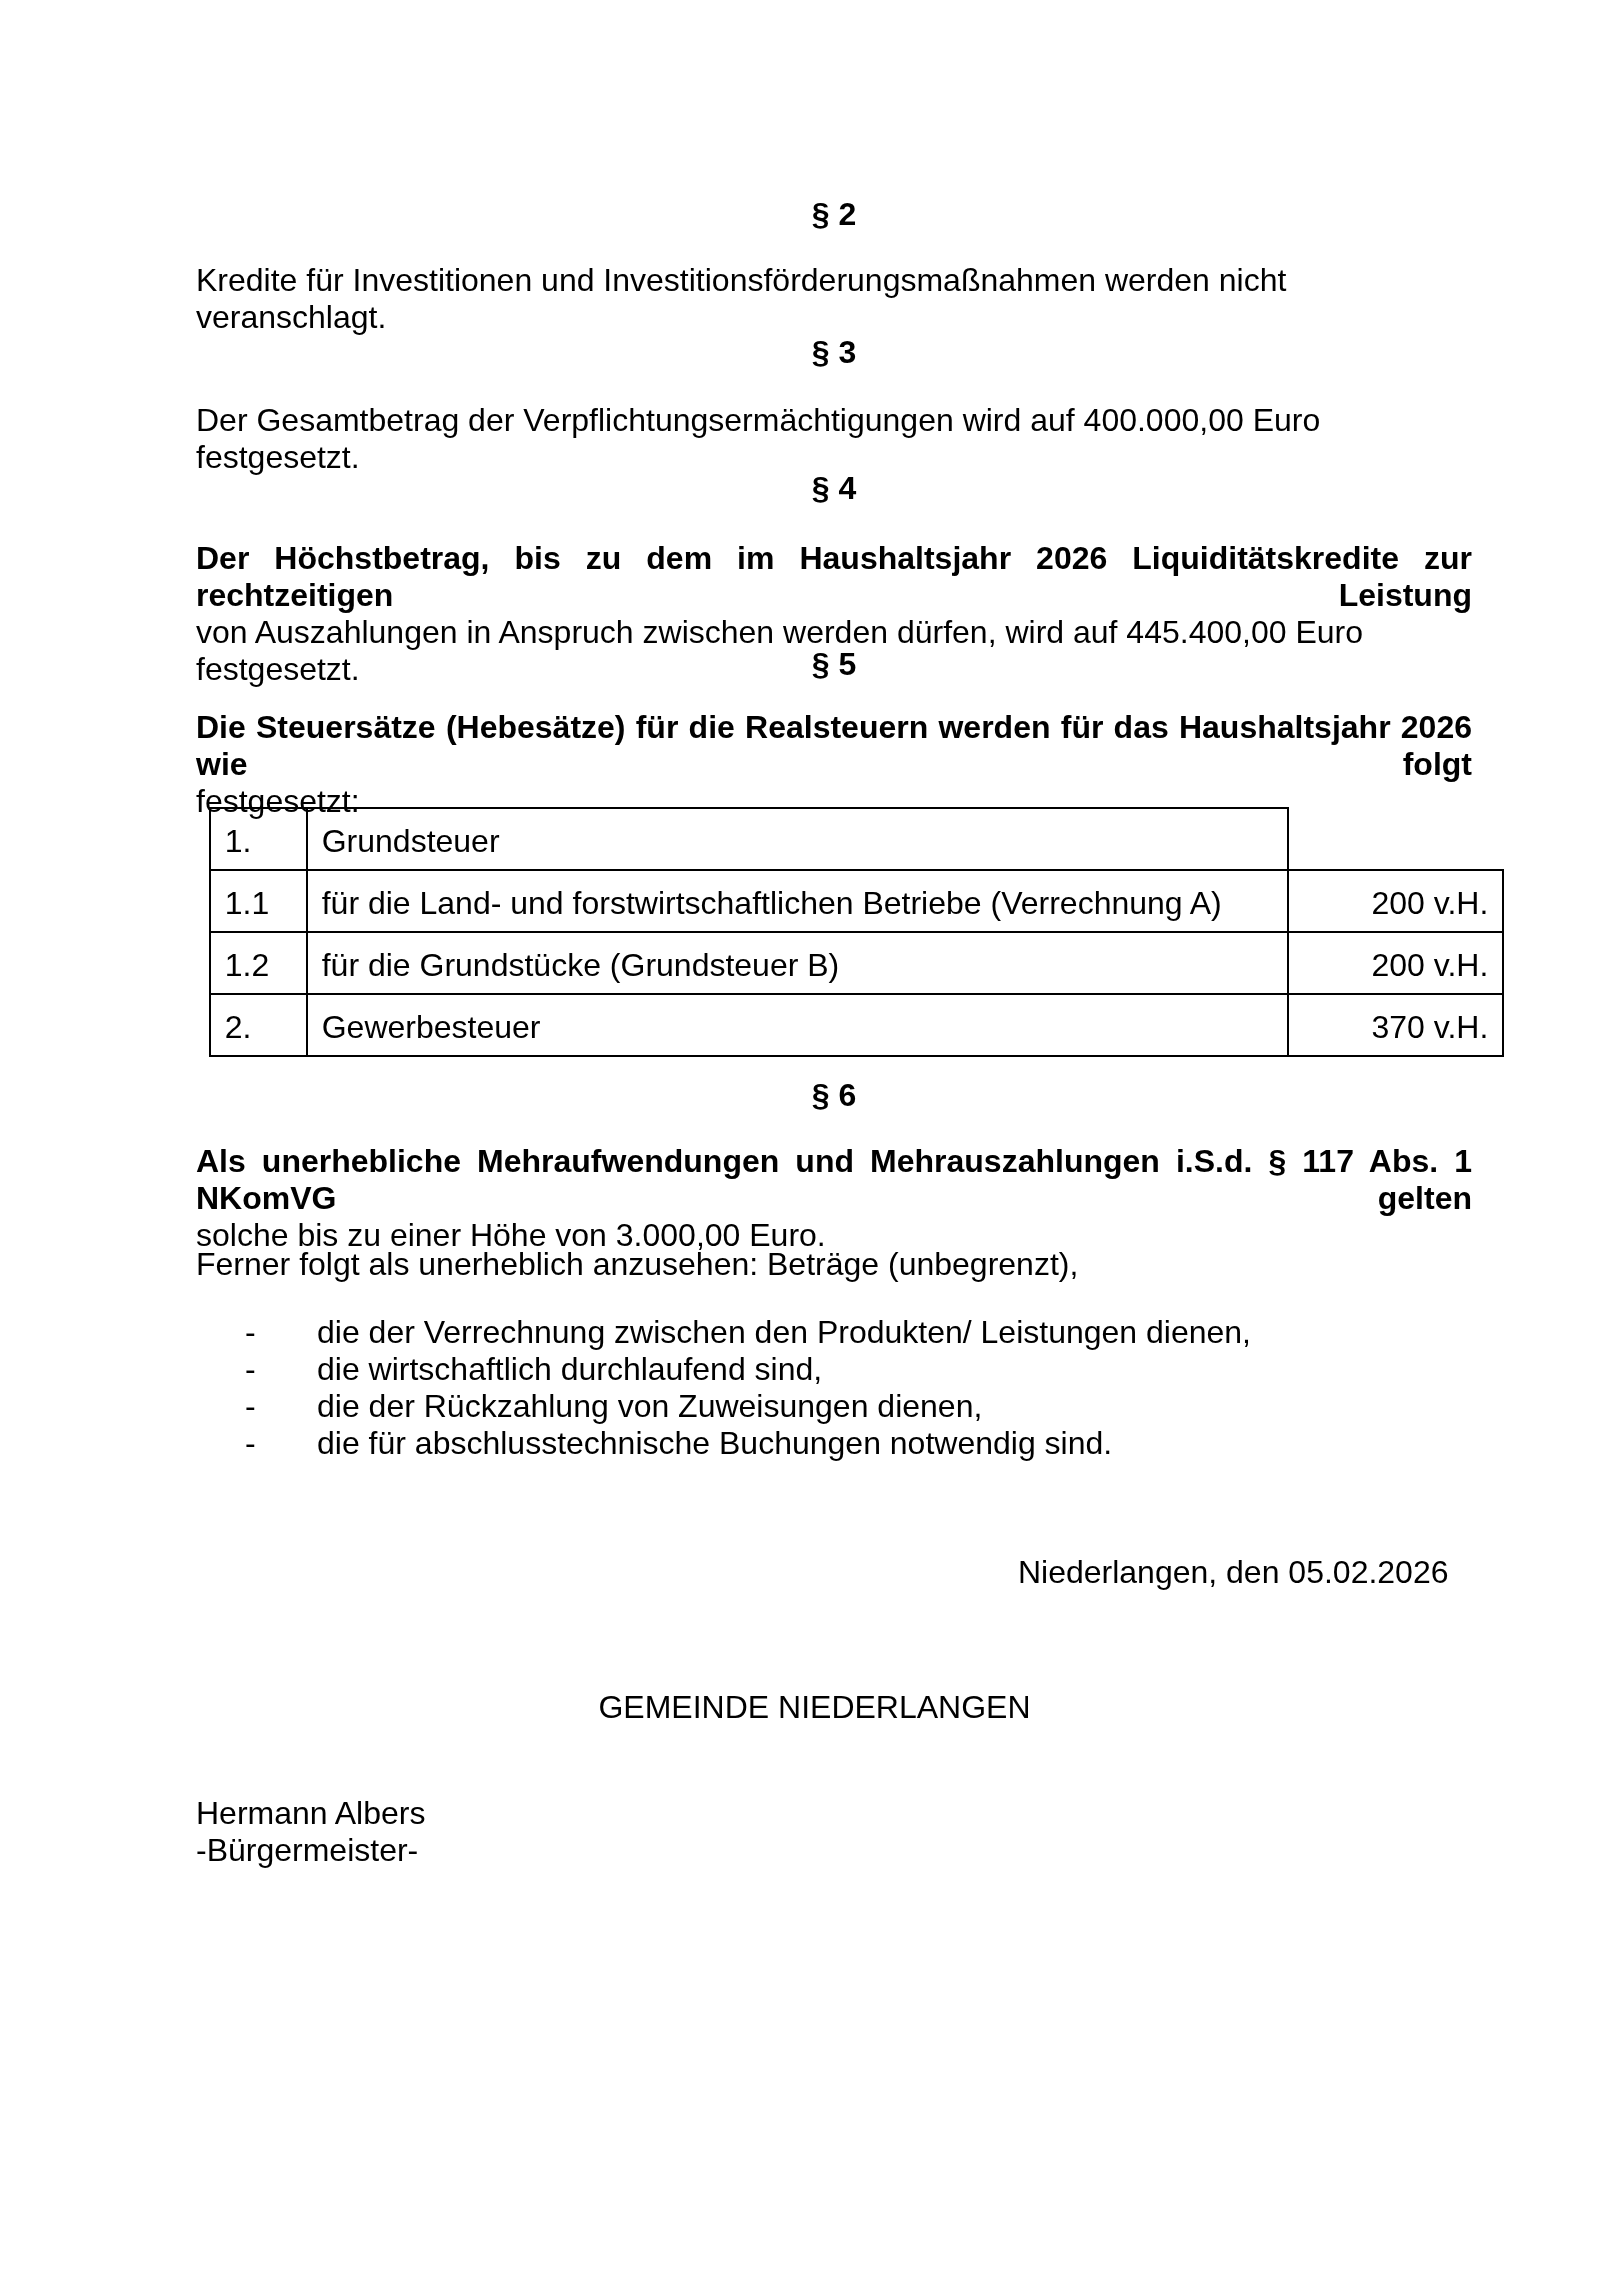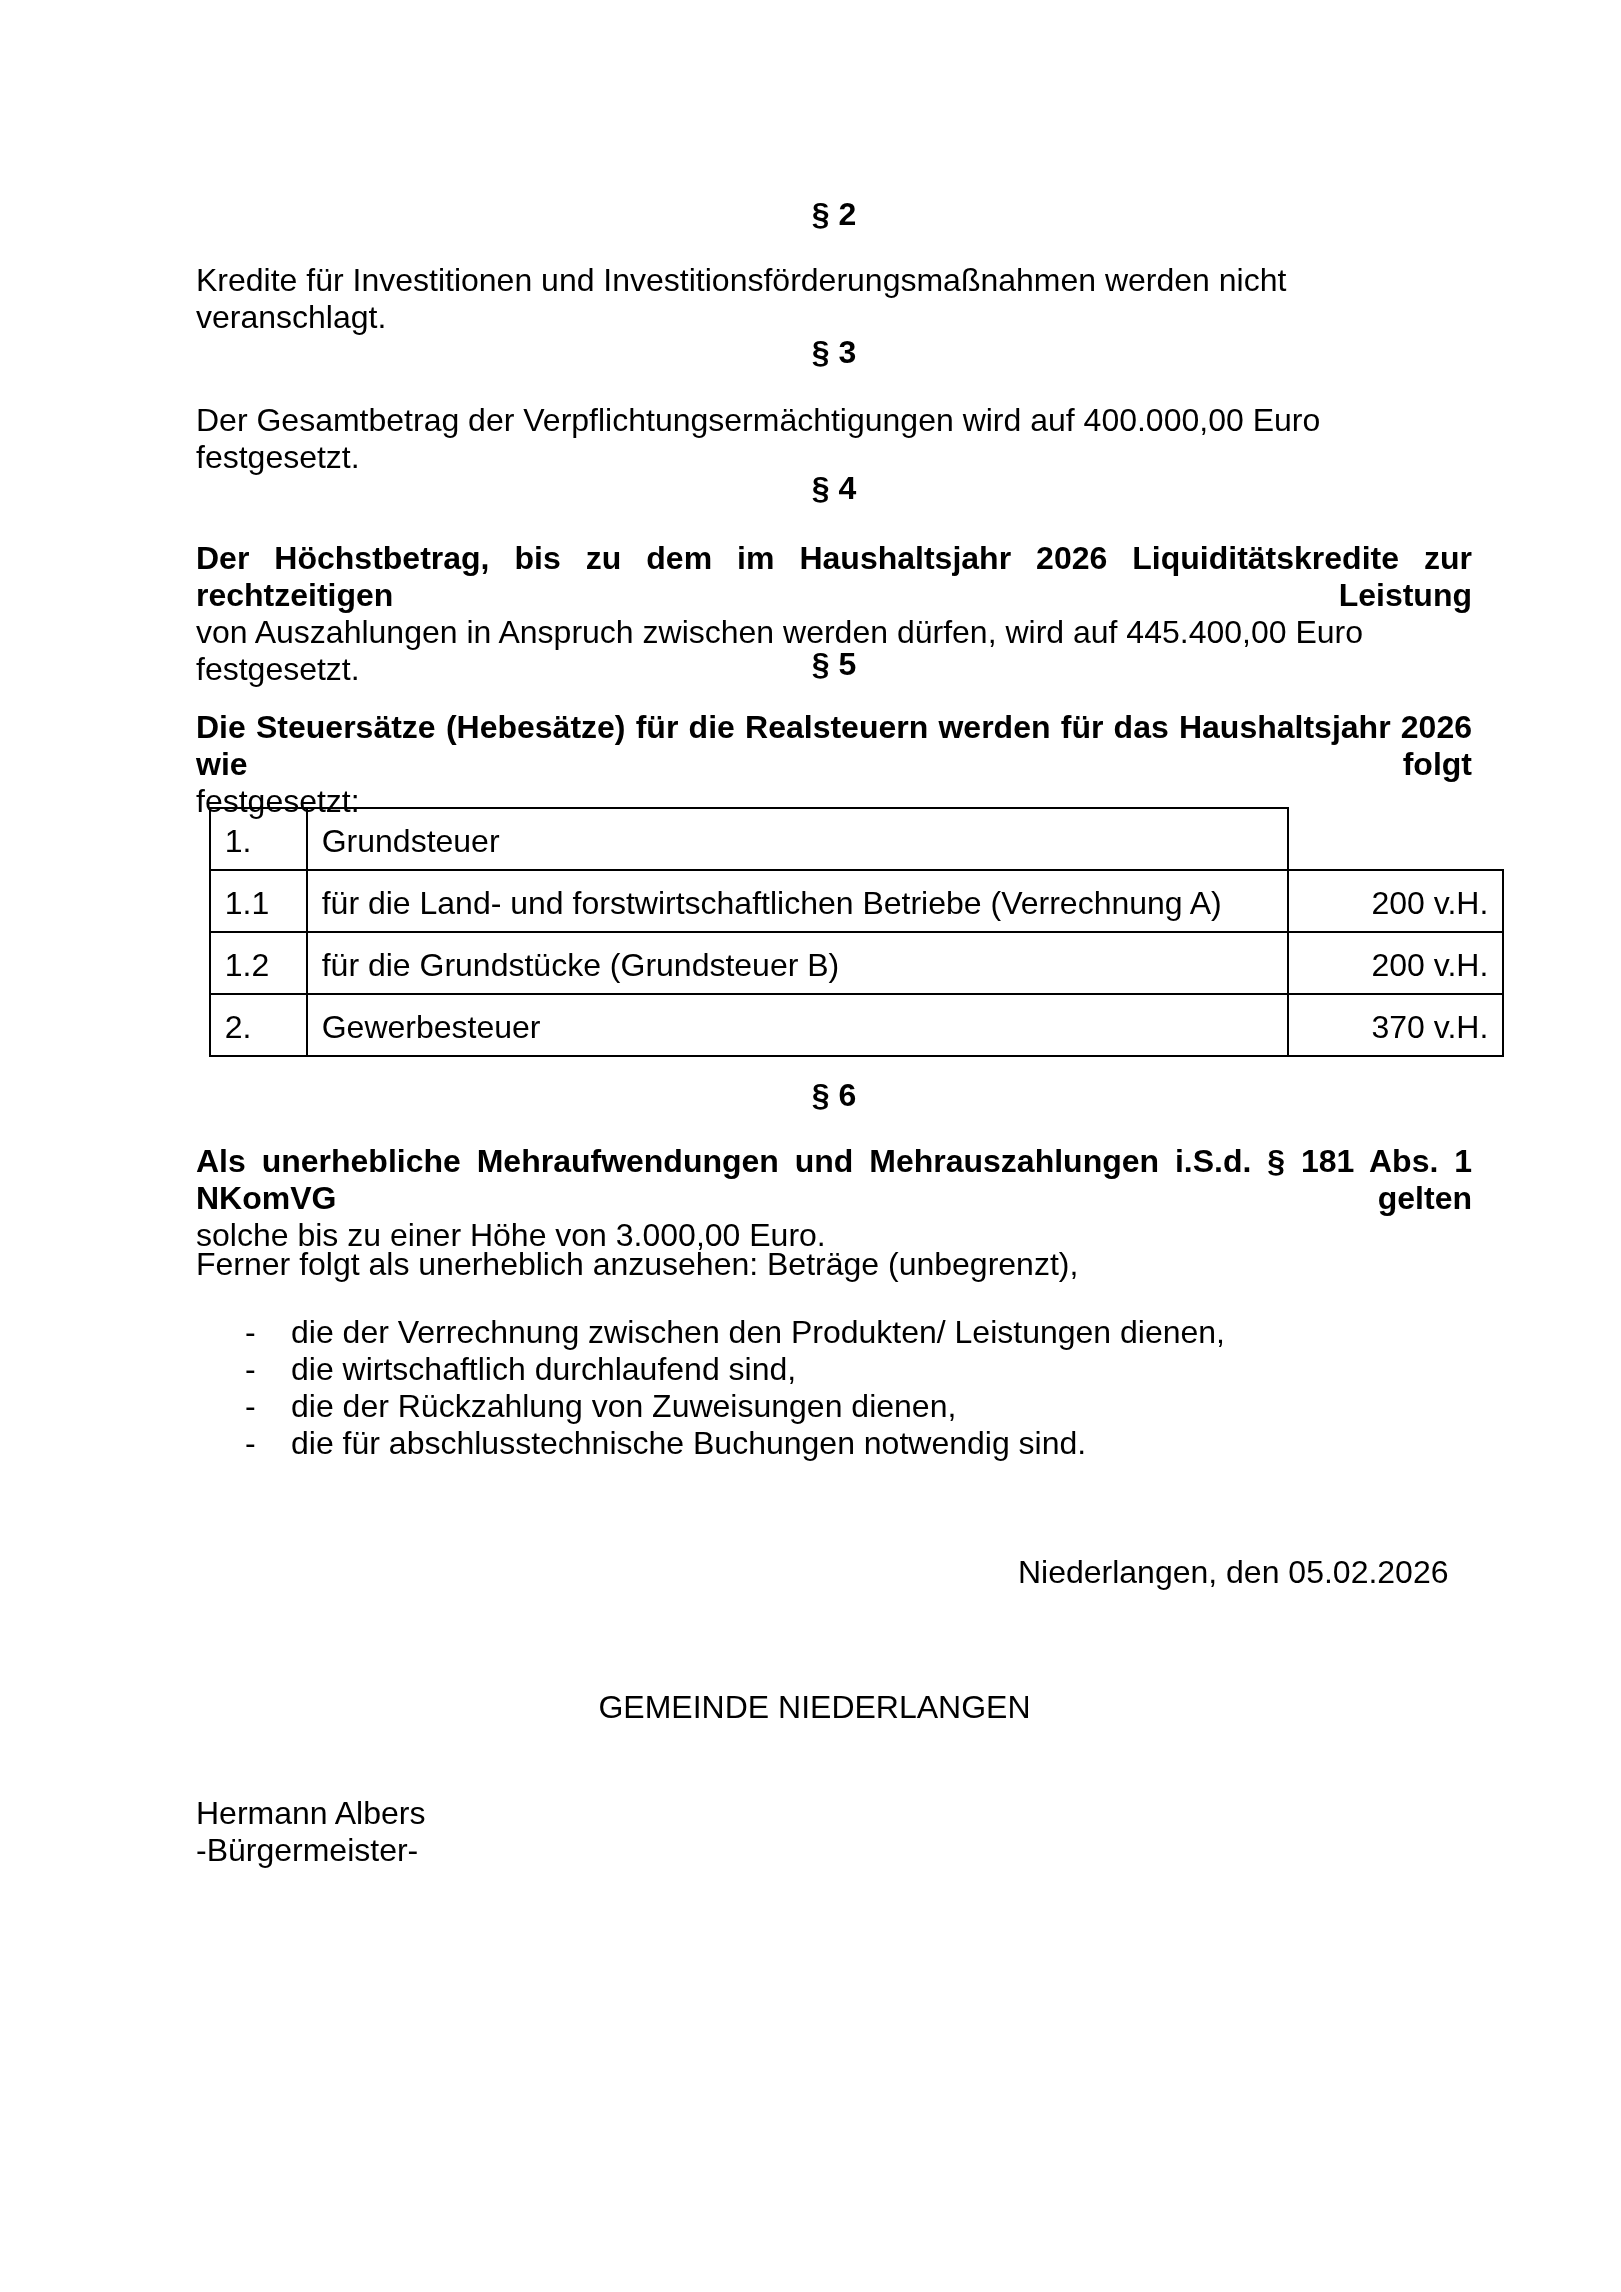--- a/index.html
+++ b/index.html
@@ -73,20 +73,21 @@
   }
   .bullet-row {
     display: flex;
   }
   .bullet-marker {
     width: 46px;
     flex: 0 0 46px;
   }
   .bullet-text {
     flex: 1 1 auto;
+    margin-left: 26px;
   }
   .gemeinde {
     position: absolute;
     left: 196px;
     width: 1237px;
     text-align: center;
   }
 </style>
 </head>
 <body>
@@ -136,21 +137,21 @@
     <tr>
       <td>2.</td>
       <td>Gewerbesteuer</td>
       <td class="val">370 v.H.</td>
     </tr>
   </tbody>
     </table>
 
   <div class="block heading" style="top:1077px">§ 6</div>
   <div class="block" style="top:1143px">
-    <div class="just">Als unerhebliche Mehraufwendungen und Mehrauszahlungen i.S.d. § 181 Abs. 1 NKomVG gelten</div>
+    <div class="just">Als unerhebliche Mehraufwendungen und Mehrauszahlungen i.S.d. § 117 Abs. 1 NKomVG gelten</div>
     <div>solche bis zu einer Höhe von 3.000,00 Euro.</div>
   </div>
 
   <div class="block" style="top:1246px">Ferner folgt als unerheblich anzusehen: Beträge (unbegrenzt),</div>
 
   <div class="bullets" style="top:1314px">
     <div class="bullet-row">
       <div class="bullet-marker">-</div>
       <div class="bullet-text">die der Verrechnung zwischen den Produkten/ Leistungen dienen,</div>
     </div>

